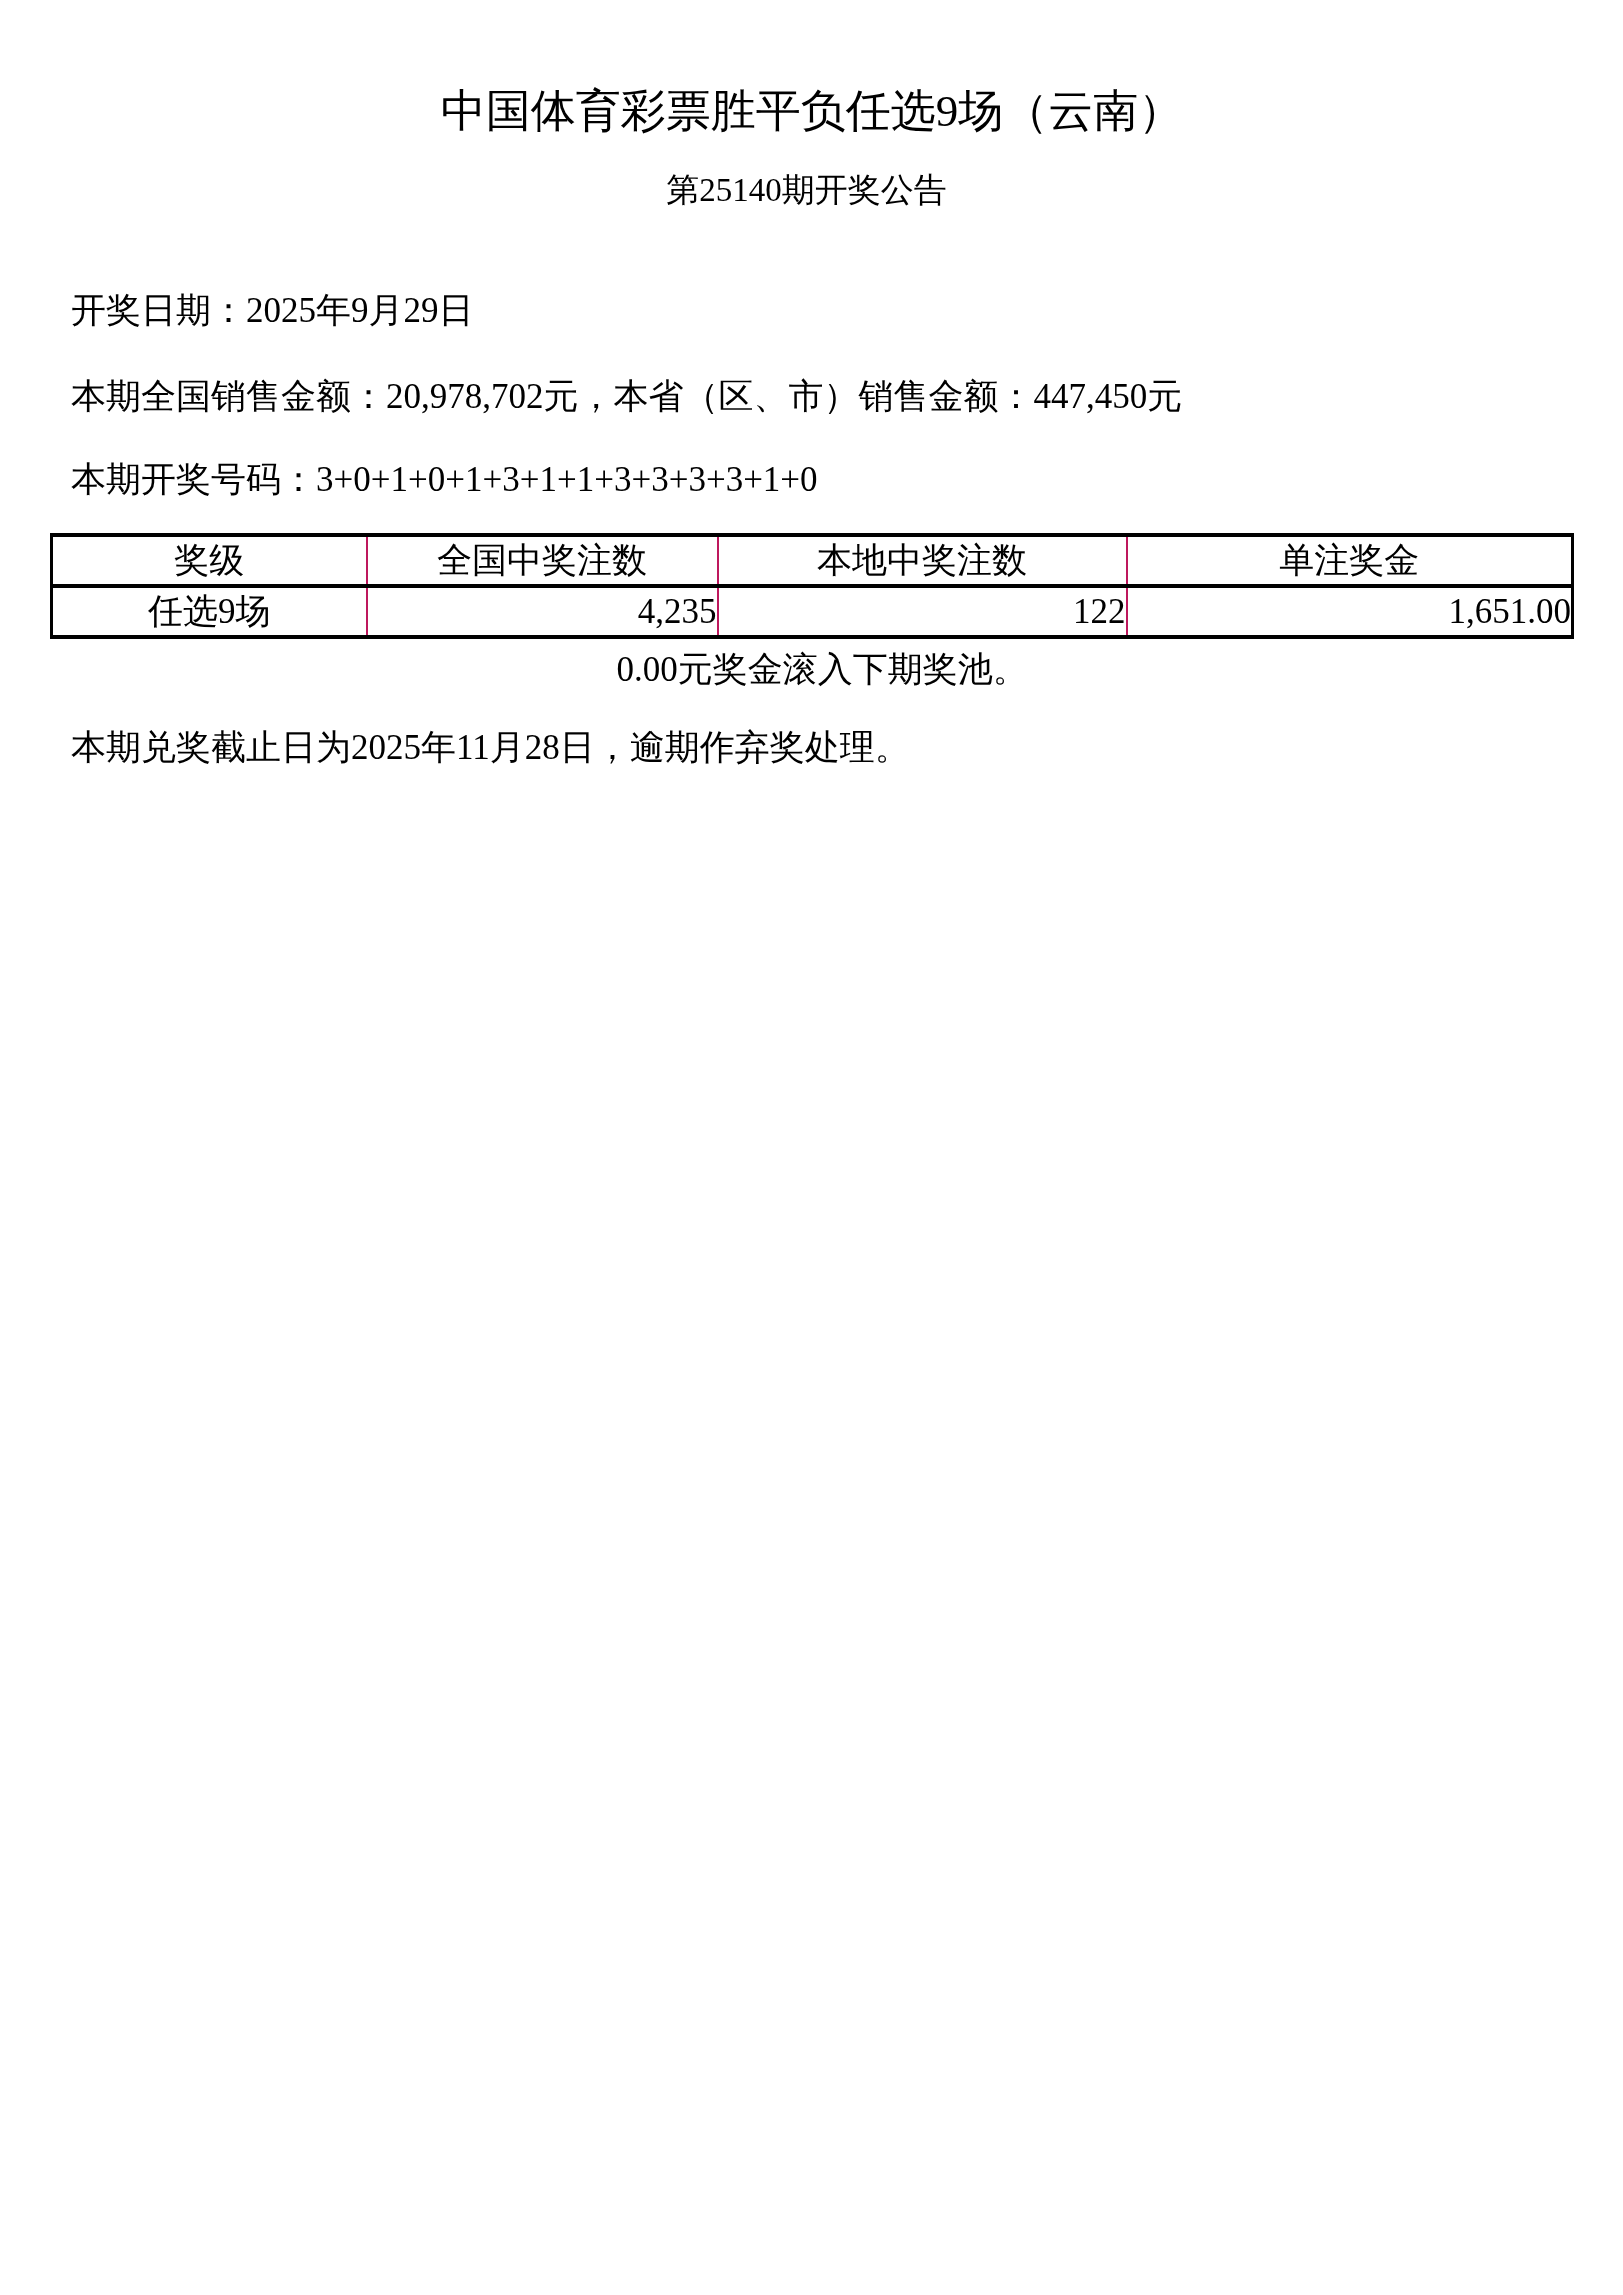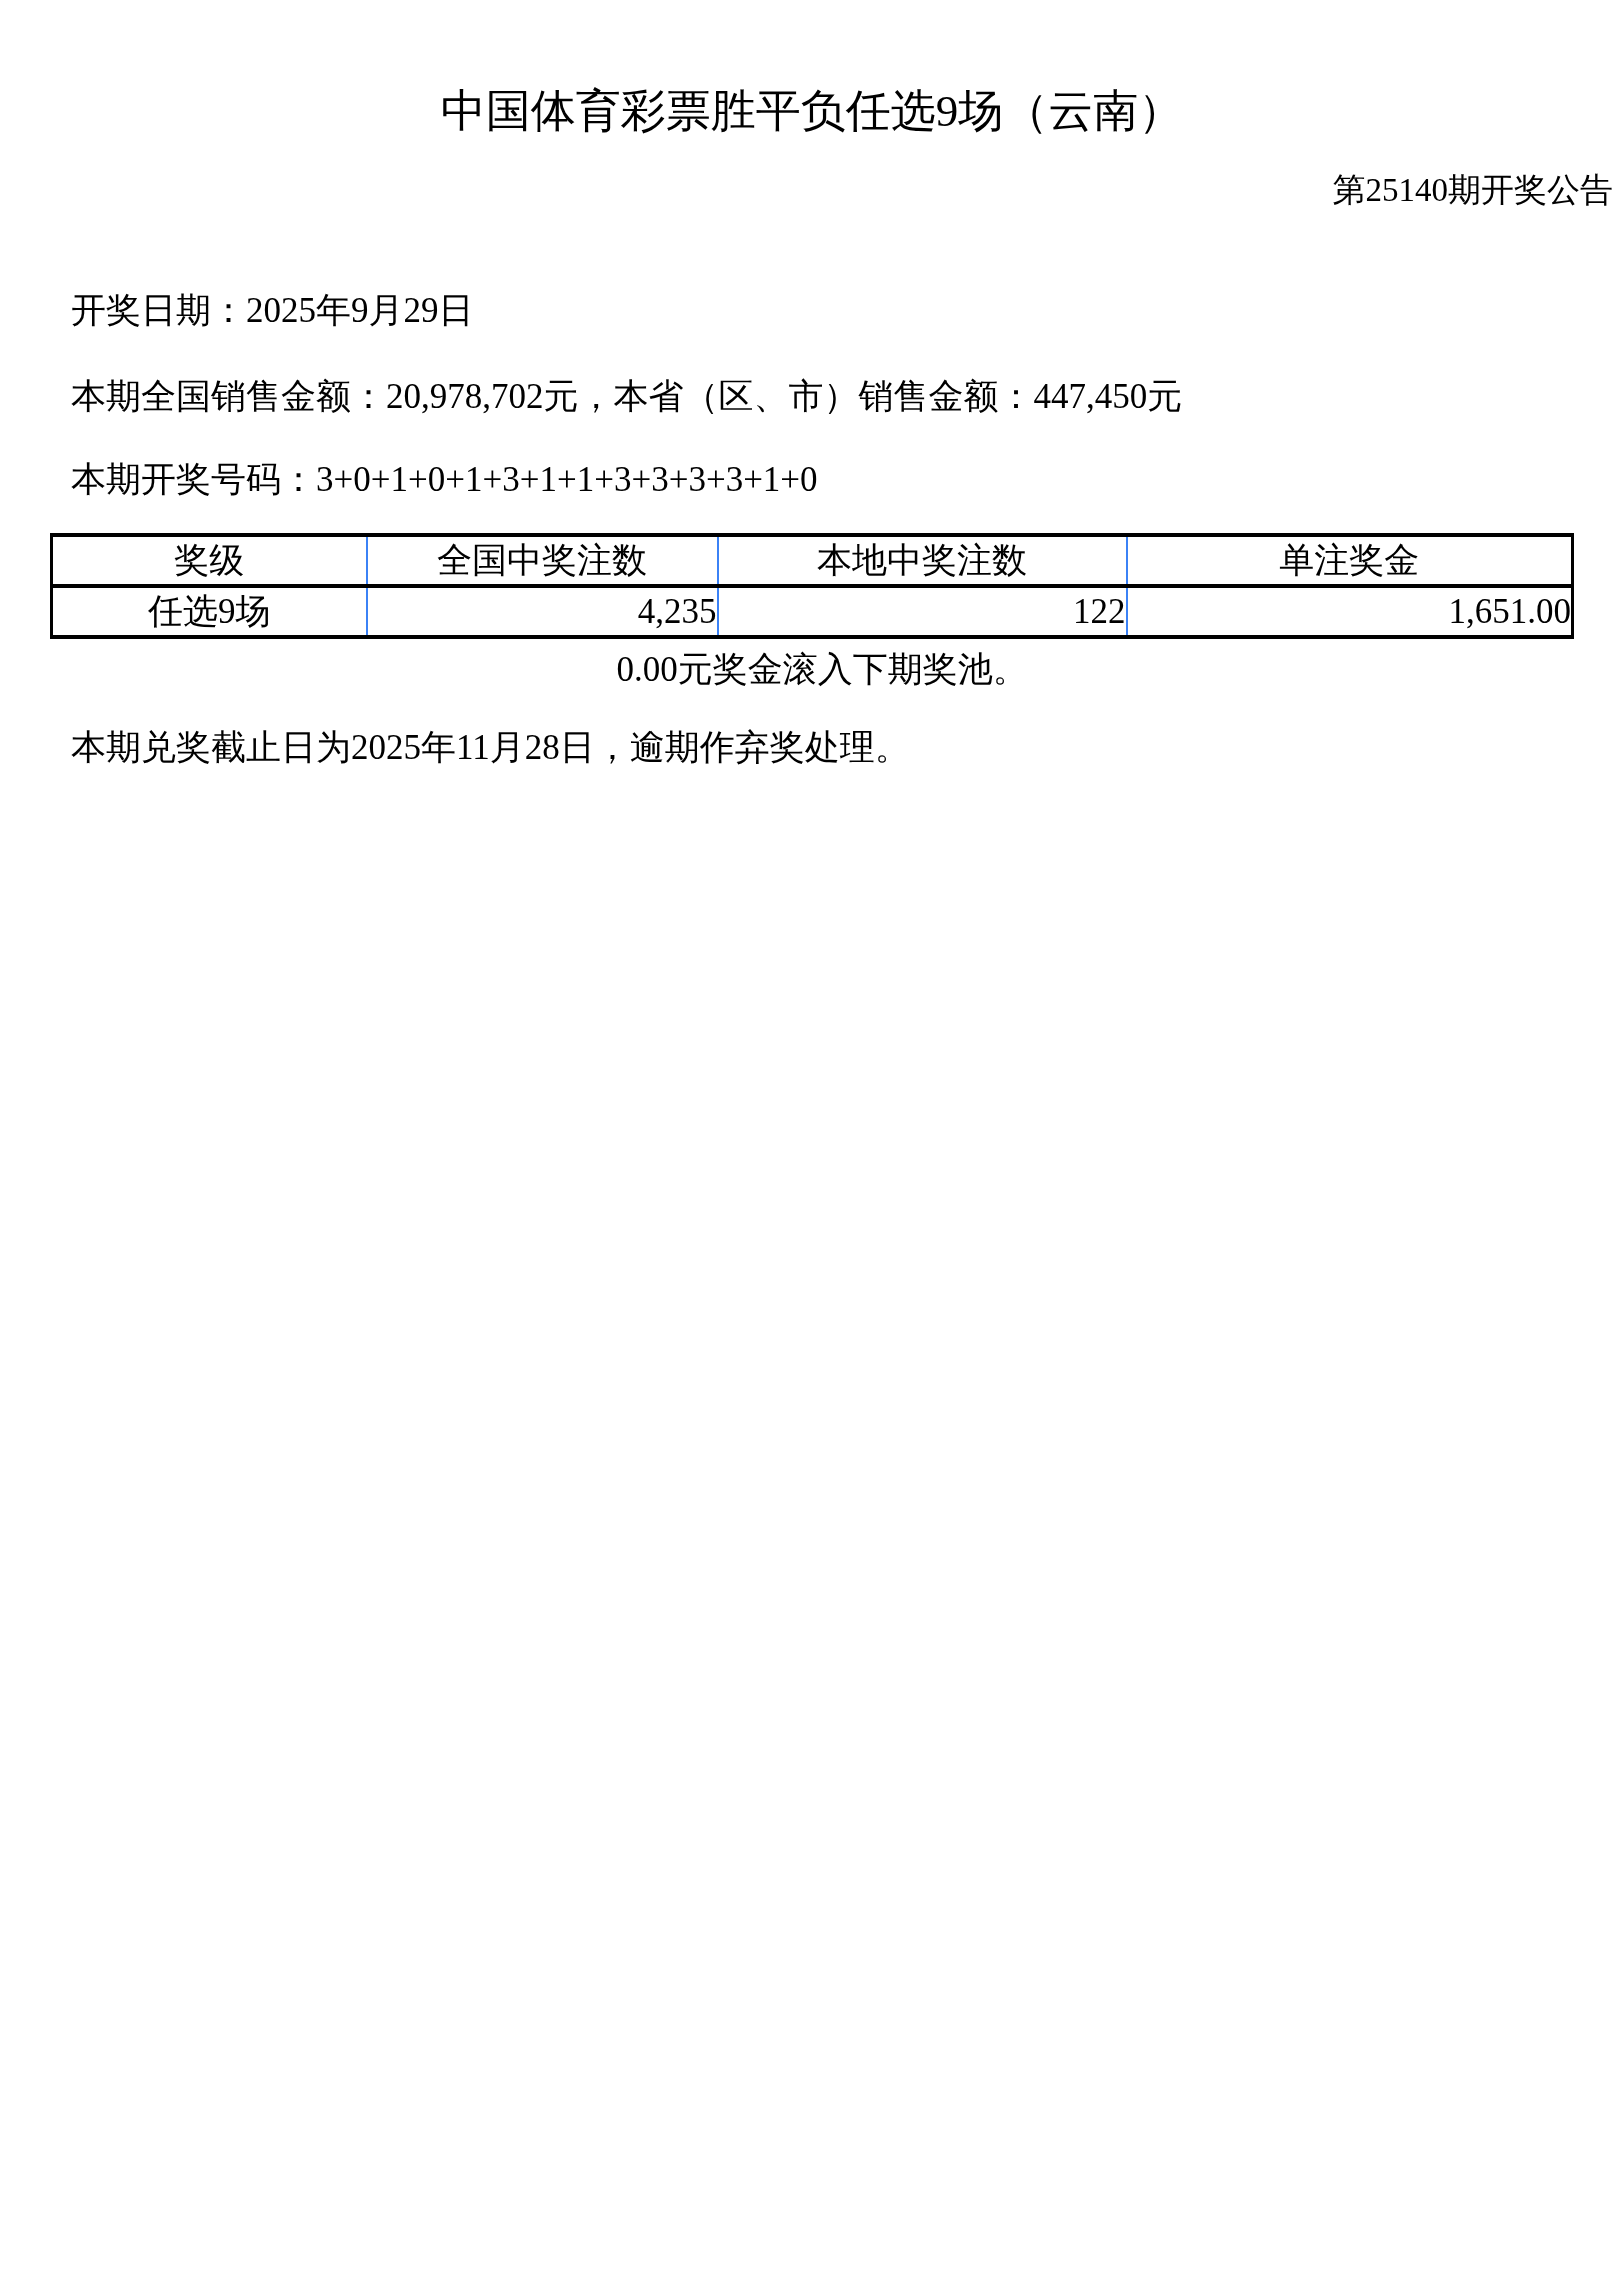--- a/index.html
+++ b/index.html
@@ -21,21 +21,21 @@
     padding-top: 86px;
     font-size: 45px;
     line-height: 51px;
     font-weight: normal;
     text-align: center;
   }
   .subtitle {
     margin: 35px 11px 0 0;
     font-size: 33px;
     line-height: 36px;
-    text-align: right;
+    text-align: center;
   }
   .line {
     margin: 0;
     padding-left: 71px;
     padding-right: 51px;
     font-size: 35px;
     line-height: 39px;
   }
   .l1 { margin-top: 83px; }
   .l2 { margin-top: 47px; }
@@ -63,21 +63,21 @@
     padding: 0;
     overflow: hidden;
     white-space: nowrap;
   }
   table.prize-table th {
     border-bottom: 4.1px solid #000000;
     text-align: center;
   }
   table.prize-table th + th,
   table.prize-table td + td {
-    border-left: 2px solid #3b82f6;
+    border-left: 2px solid #be185d;
   }
   td.c-center { text-align: center; }
   td.c-num {
     text-align: right;
     padding-right: 12.3px;
   }
 </style>
 </head>
 <body>
 

